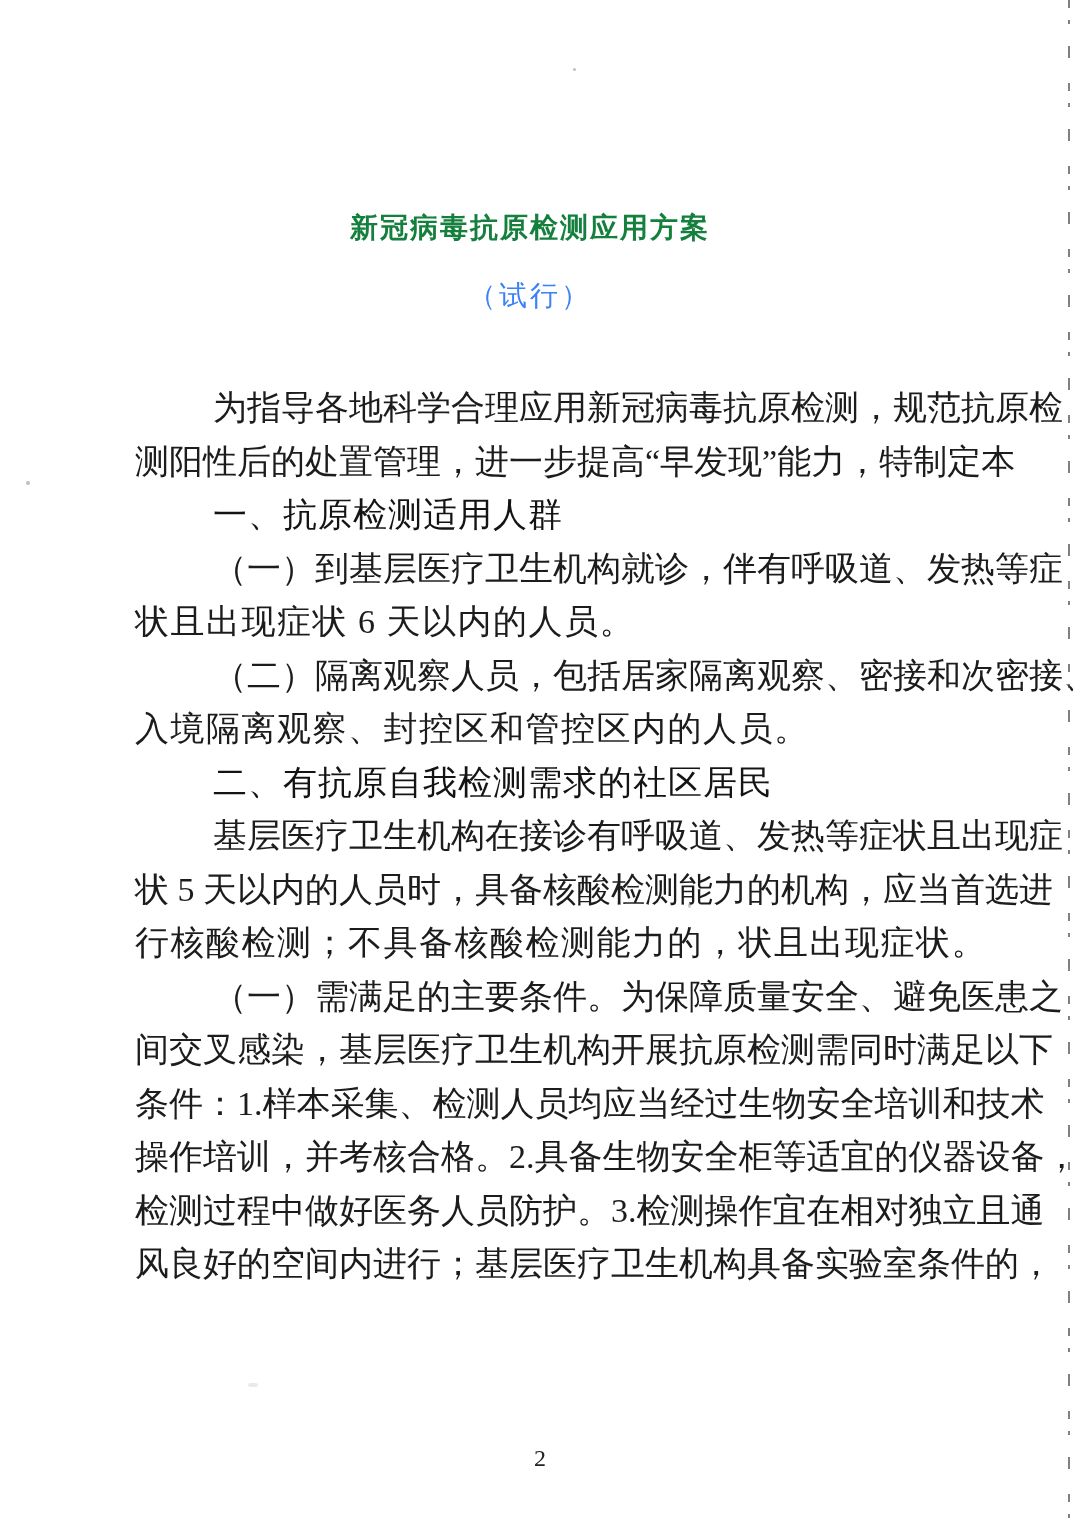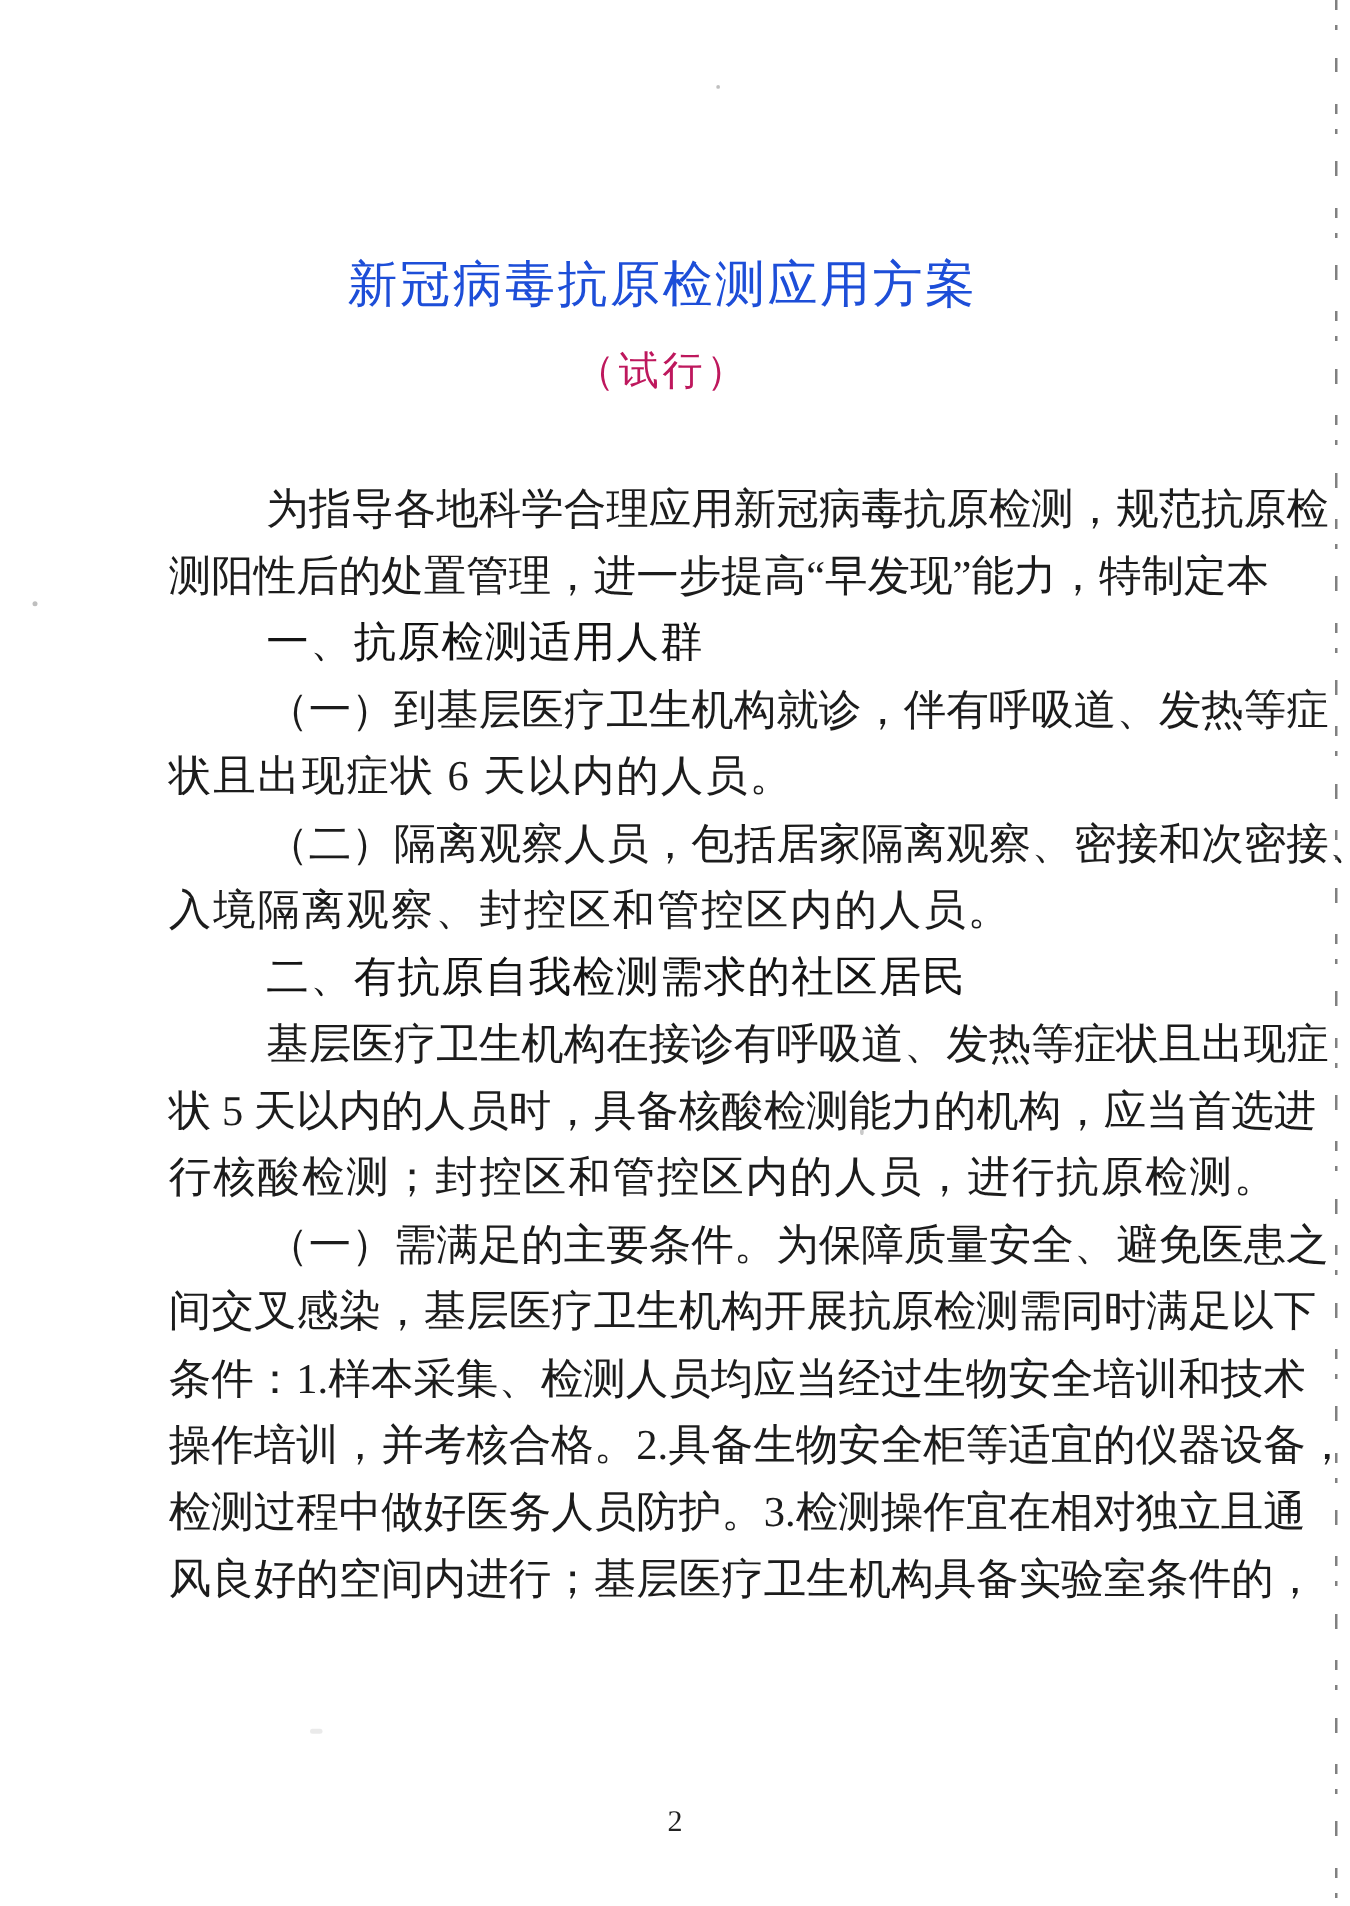--- a/index.html
+++ b/index.html
@@ -16,36 +16,36 @@
     color: #1c1c1c;
     font-family: "Liberation Serif", "DejaVu Serif", serif;
   }
   .doc-title {
     position: absolute;
     top: 200px;
     left: 0;
     width: 1060px;
     margin: 0;
     text-align: center;
-    font-size: 40px;
+    font-size: 28px;
     line-height: 56px;
-    font-weight: 400;
+    font-weight: 700;
     letter-spacing: 2px;
-    color: #1d4ed8;
+    color: #15803d;
   }
   .doc-subtitle {
     position: absolute;
     top: 276px;
     left: 0;
     width: 1060px;
     text-align: center;
-    font-size: 32px;
+    font-size: 28px;
     line-height: 40px;
     letter-spacing: 3px;
-    color: #be185d;
+    color: #3b82f6;
   }
   .doc-body {
     position: absolute;
     top: 381px;
     left: 135px;
     width: 856px;
   }
   .line {
     height: 53.5px;
     line-height: 53.5px;
@@ -290,21 +290,21 @@
         <span>的</span>
         <span>机</span>
         <span>构</span>
         <span>，</span>
         <span>应</span>
         <span>当</span>
         <span>首</span>
         <span>选</span>
         <span>进</span>
       </div>
-      <div class="line">行核酸检测；封控区和管控区内的人员，进行抗原检测。</div>
+      <div class="line">行核酸检测；不具备核酸检测能力的，状且出现症状。</div>
       <div class="line indent fill">
         <span>（</span>
         <span>一</span>
         <span>）</span>
         <span>需</span>
         <span>满</span>
         <span>足</span>
         <span>的</span>
         <span>主</span>
         <span>要</span>

